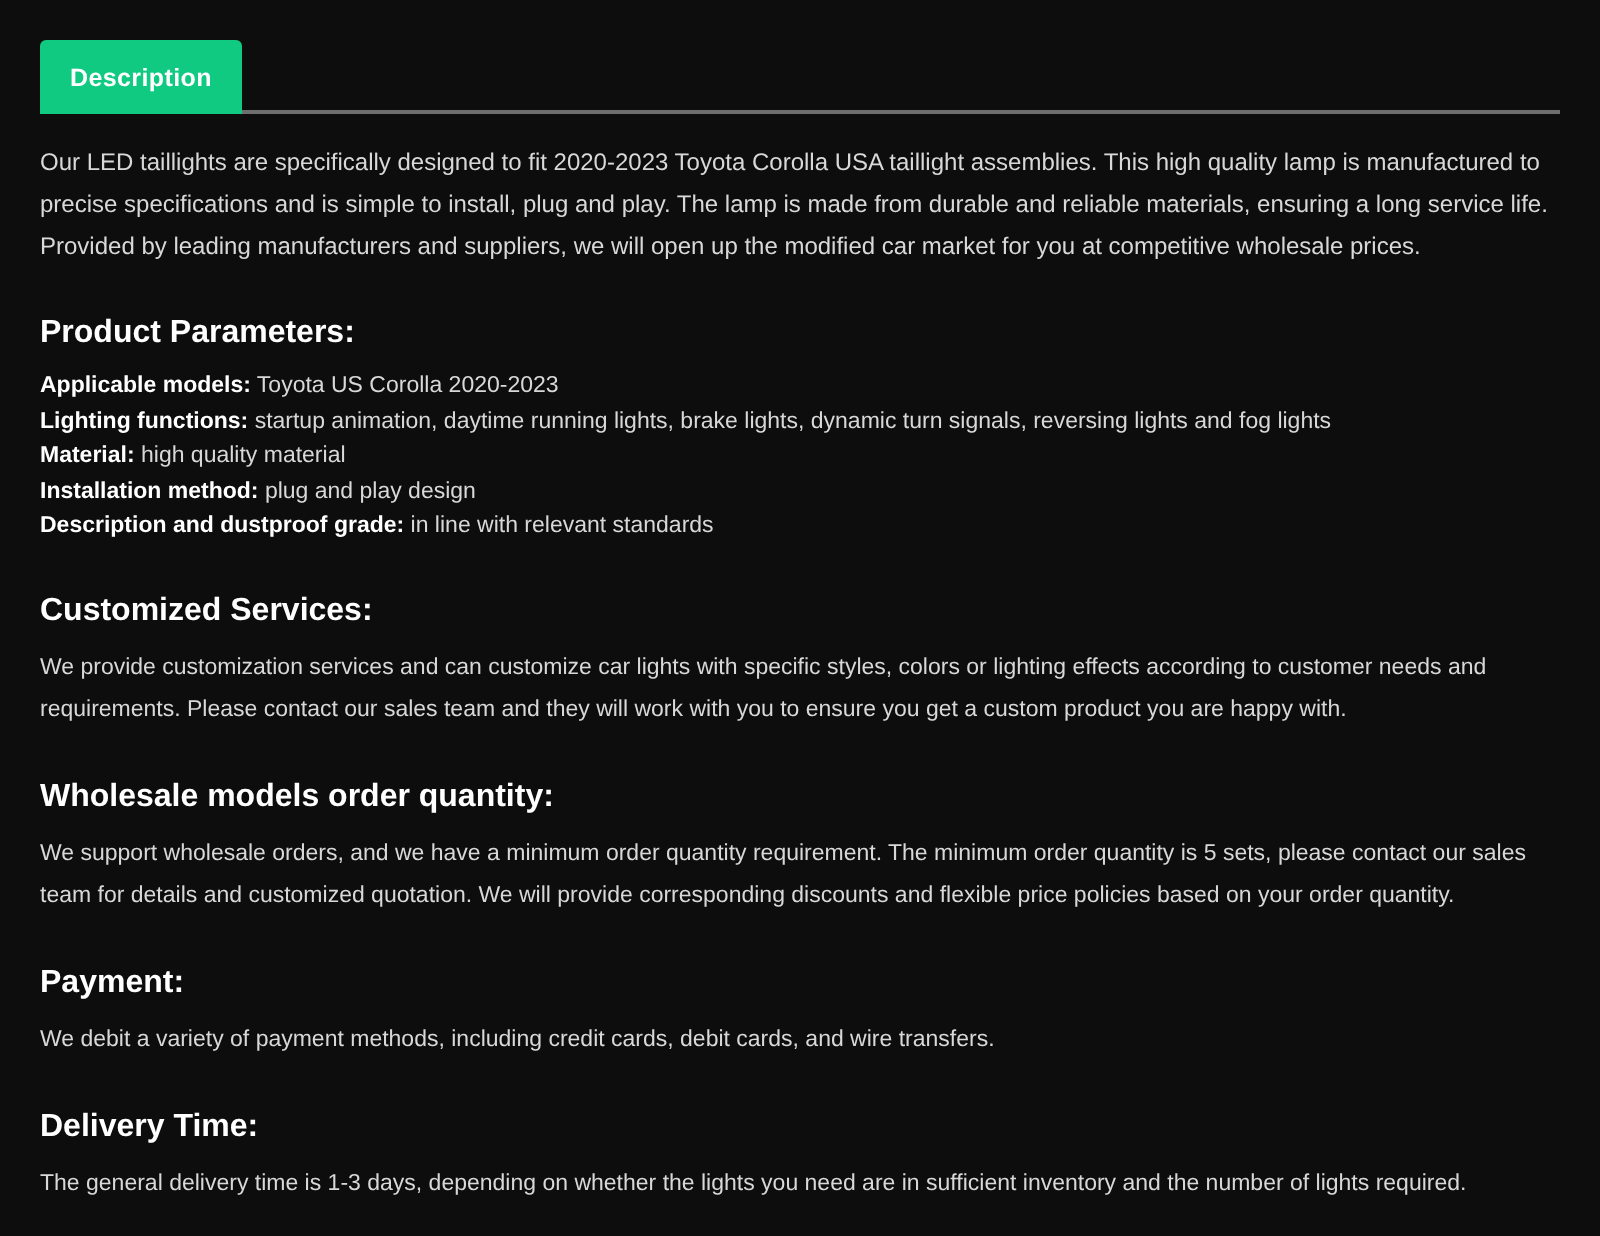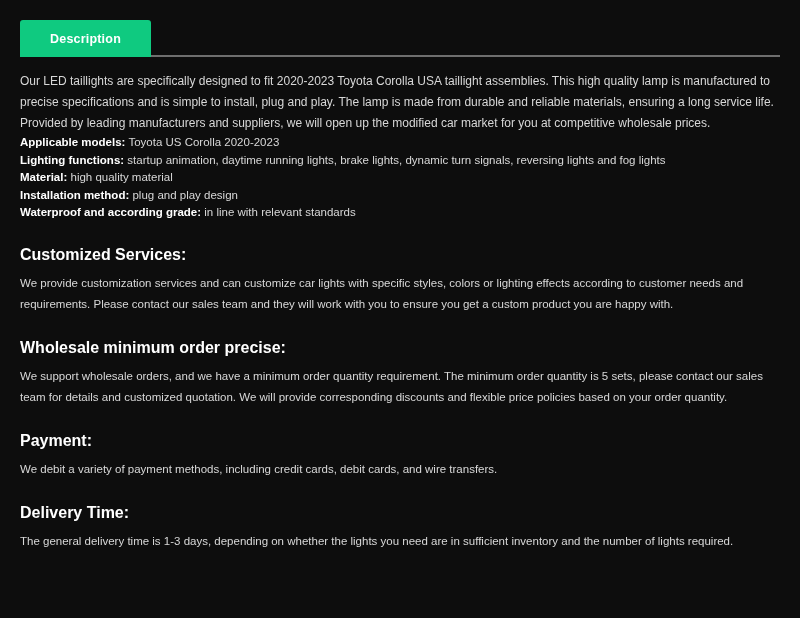--- a/index.html
+++ b/index.html
@@ -17,21 +17,21 @@
     font-family:"Liberation Sans", sans-serif;
     -webkit-font-smoothing:antialiased;
   }
   .page{padding:20px 20px 0 20px;}
   .tabbar{
     display:flex;gap:3px;align-items:flex-end;
     border-bottom:2px solid var(--divider);
   }
   .tab{
     height:37px;min-width:96px;margin-bottom:-2px;
-    padding:0 30px;
+    padding:0 15px;
     background:var(--green);color:#fff;
     font-family:inherit;font-weight:700;font-size:12.5px;letter-spacing:0.2px;
     display:flex;align-items:center;justify-content:center;
     border:none;border-radius:3px 3px 0 0;cursor:pointer;
   }
   .intro{
     margin:14px 0 0;
     font-size:12px;line-height:21px;color:var(--text);
   }
   .section-heading{
@@ -51,36 +51,37 @@
 
 <div class="page">
 
   <div class="tabbar">
     <button class="tab">Description</button>
   </div>
 
   <p class="intro">Our LED taillights are specifically designed to fit 2020-2023 Toyota Corolla USA taillight assemblies. This high quality lamp is manufactured to precise specifications and is simple to install, plug and play. The lamp is made from durable and reliable materials, ensuring a long service life. Provided by leading manufacturers and suppliers, we will open up the modified car market for you at competitive wholesale prices.</p>
 
   <div class="section">
+    <h2 class="section-heading">Product Parameters:</h2>
     <div class="param-list">
       <p class="param-row"><span class="param-label">Applicable models:</span><span> Toyota US Corolla 2020-2023</span></p>
       <p class="param-row"><span class="param-label">Lighting functions:</span><span> startup animation, daytime running lights, brake lights, dynamic turn signals, reversing lights and fog lights</span></p>
       <p class="param-row"><span class="param-label">Material:</span><span> high quality material</span></p>
       <p class="param-row"><span class="param-label">Installation method:</span><span> plug and play design</span></p>
-      <p class="param-row"><span class="param-label">Waterproof and according grade:</span><span> in line with relevant standards</span></p>
+      <p class="param-row"><span class="param-label">Description and dustproof grade:</span><span> in line with relevant standards</span></p>
     </div>
   </div>
 
   <div class="section">
     <h2 class="section-heading">Customized Services:</h2>
     <p class="body-par">We provide customization services and can customize car lights with specific styles, colors or lighting effects according to customer needs and requirements. Please contact our sales team and they will work with you to ensure you get a custom product you are happy with.</p>
   </div>
 
   <div class="section">
-    <h2 class="section-heading">Wholesale minimum order precise:</h2>
+    <h2 class="section-heading">Wholesale models order quantity:</h2>
     <p class="body-par">We support wholesale orders, and we have a minimum order quantity requirement. The minimum order quantity is 5 sets, please contact our sales team for details and customized quotation. We will provide corresponding discounts and flexible price policies based on your order quantity.</p>
   </div>
 
   <div class="section">
     <h2 class="section-heading">Payment:</h2>
     <p class="body-par">We debit a variety of payment methods, including credit cards, debit cards, and wire transfers.</p>
   </div>
 
   <div class="section">
     <h2 class="section-heading">Delivery Time:</h2>

